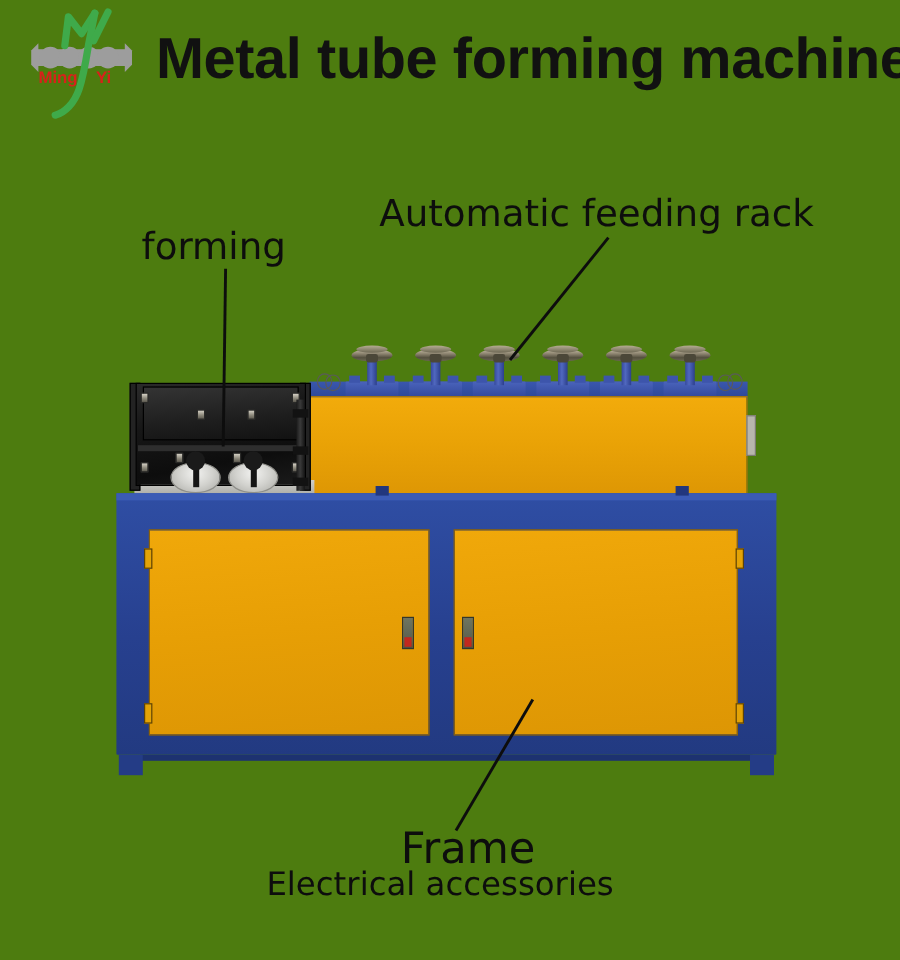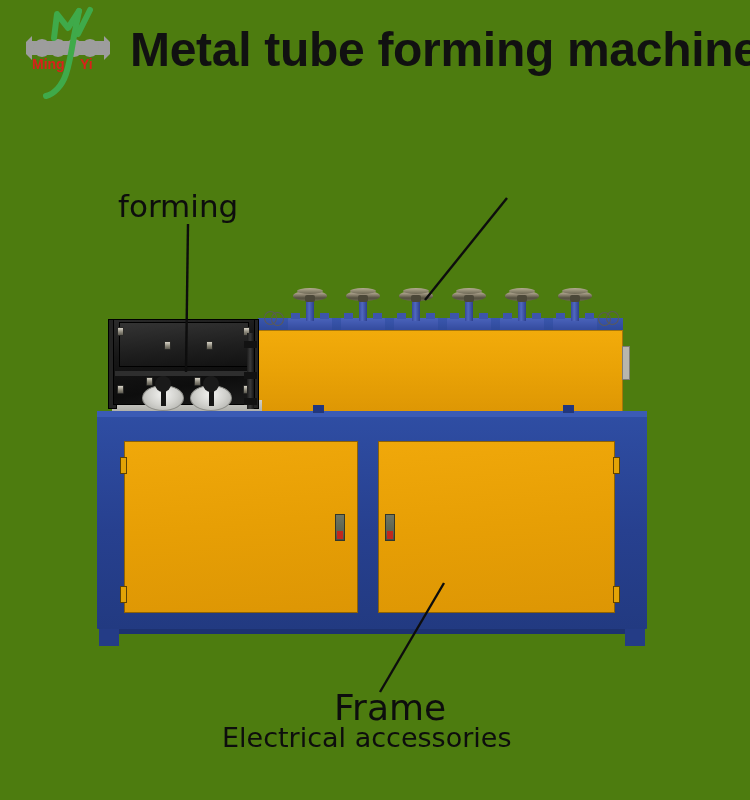--- a/index.html
+++ b/index.html
@@ -469,18 +469,19 @@
   </div>
 
   <svg id="leaders">
     <line x1="188" y1="224" x2="186" y2="372" stroke="#0d0d0d" stroke-width="2.4"></line>
     <line x1="507" y1="198" x2="425" y2="300" stroke="#0d0d0d" stroke-width="2.4"></line>
     <line x1="444" y1="583" x2="380" y2="692" stroke="#0d0d0d" stroke-width="2.4"></line>
   </svg>
 
   <div class="annot" id="label-fixture">forming</div>
 
+  <div class="annot" id="label-feeding">Automatic feeding rack</div>
 
   <div class="annot" id="label-frame">Frame</div>
 
   <div class="annot" id="label-electrical">Electrical accessories</div>
 
 </div>
 
 </body></html>

